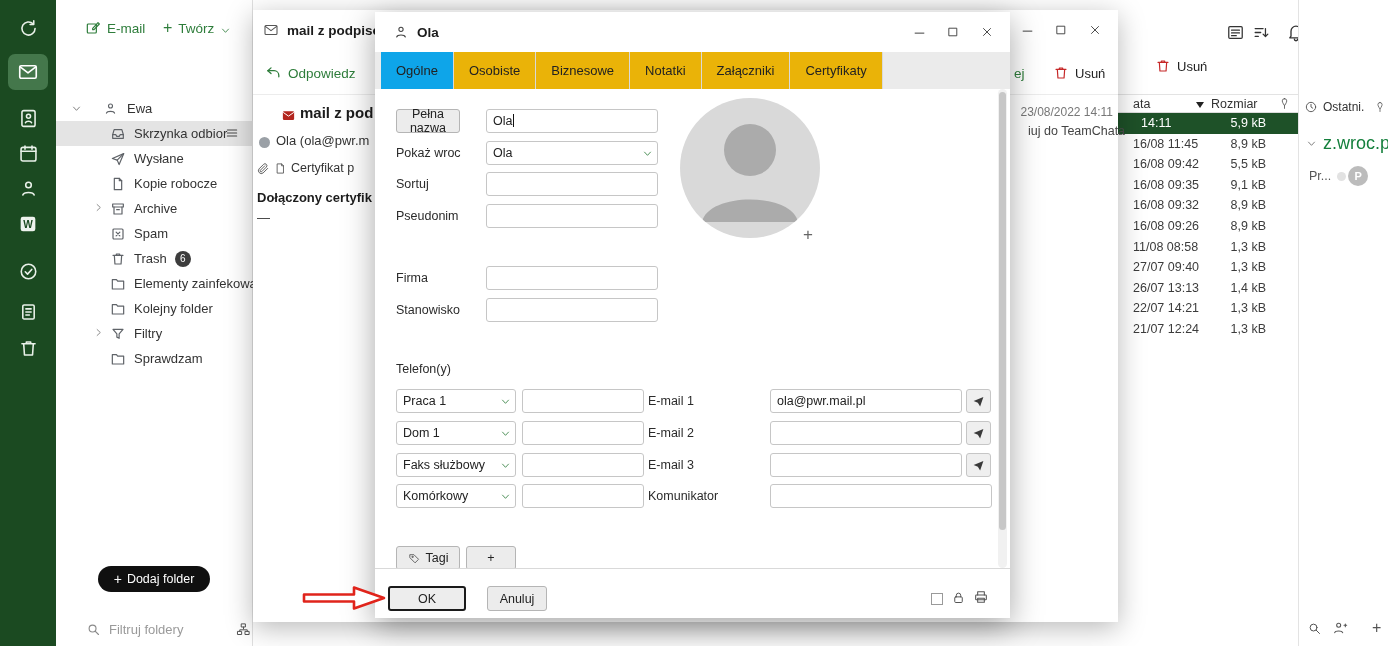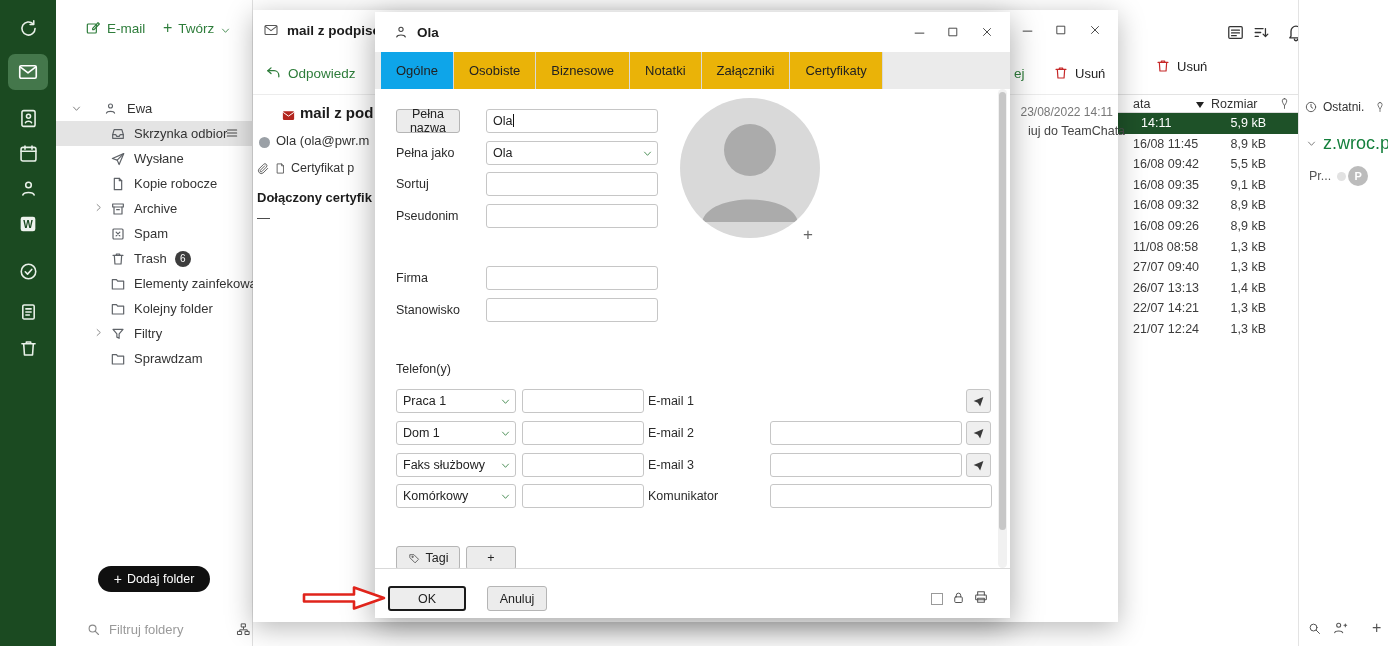--- a/index.html
+++ b/index.html
@@ -543,21 +543,21 @@
       <div class="tab">Notatki</div>
       <div class="tab">Załączniki</div>
       <div class="tab">Certyfikaty</div>
     </div>
 
     <div class="abs" style="left:0;top:77px;right:0;bottom:50px;background:#fff">
 
       <button class="btn" style="left:21px;top:20px;width:64px;height:24px">Pełna nazwa</button>
       <div class="fakeinput" style="left:111px;top:20px;width:172px"><span>Ola</span><span class="caret"></span></div>
 
-      <div class="lbl" style="left:21px;top:52px">Pełna jako</div>
+      <div class="lbl" style="left:21px;top:52px">Pokaż wroc</div>
       <div class="dd" style="left:111px;top:52px;width:172px">
         <span>Ola</span>
         <span class="chev">
             <svg class="i" width="11" height="11" viewBox="0 0 24 24">
               <path d="M5.5 9l6.5 7 6.5-7"></path>
             </svg>
           </span>
       </div>
 
       <div class="lbl" style="left:21px;top:83px">Sortuj</div>
@@ -601,20 +601,21 @@
           </span></div>
       <input class="input" style="left: 147px; top: 364px; width: 122px;" value="">
       <div class="dd" style="left:21px;top:395px;width:120px"><span>Komórkowy</span><span class="chev">
             <svg class="i" width="11" height="11" viewBox="0 0 24 24">
               <path d="M5.5 9l6.5 7 6.5-7"></path>
             </svg>
           </span></div>
       <input class="input" style="left: 147px; top: 395px; width: 122px;" value="">
 
       <div class="lbl" style="left:273px;top:300px">E-mail 1</div>
+      <input class="input" style="left: 395px; top: 300px; width: 192px;" value="ola@pwr.mail.pl">
       <div class="sendbtn" style="left:591px;top:300px">
           <svg width="13" height="13" viewBox="0 0 24 24">
             <path d="M3 11L21 3.5 15 21l-4.2-6.8z" fill="#3a3a3a"></path>
           </svg>
         </div>
 
       <div class="lbl" style="left:273px;top:332px">E-mail 2</div>
       <input class="input" style="left: 395px; top: 332px; width: 192px;" value="">
       <div class="sendbtn" style="left:591px;top:332px">
           <svg width="13" height="13" viewBox="0 0 24 24">

